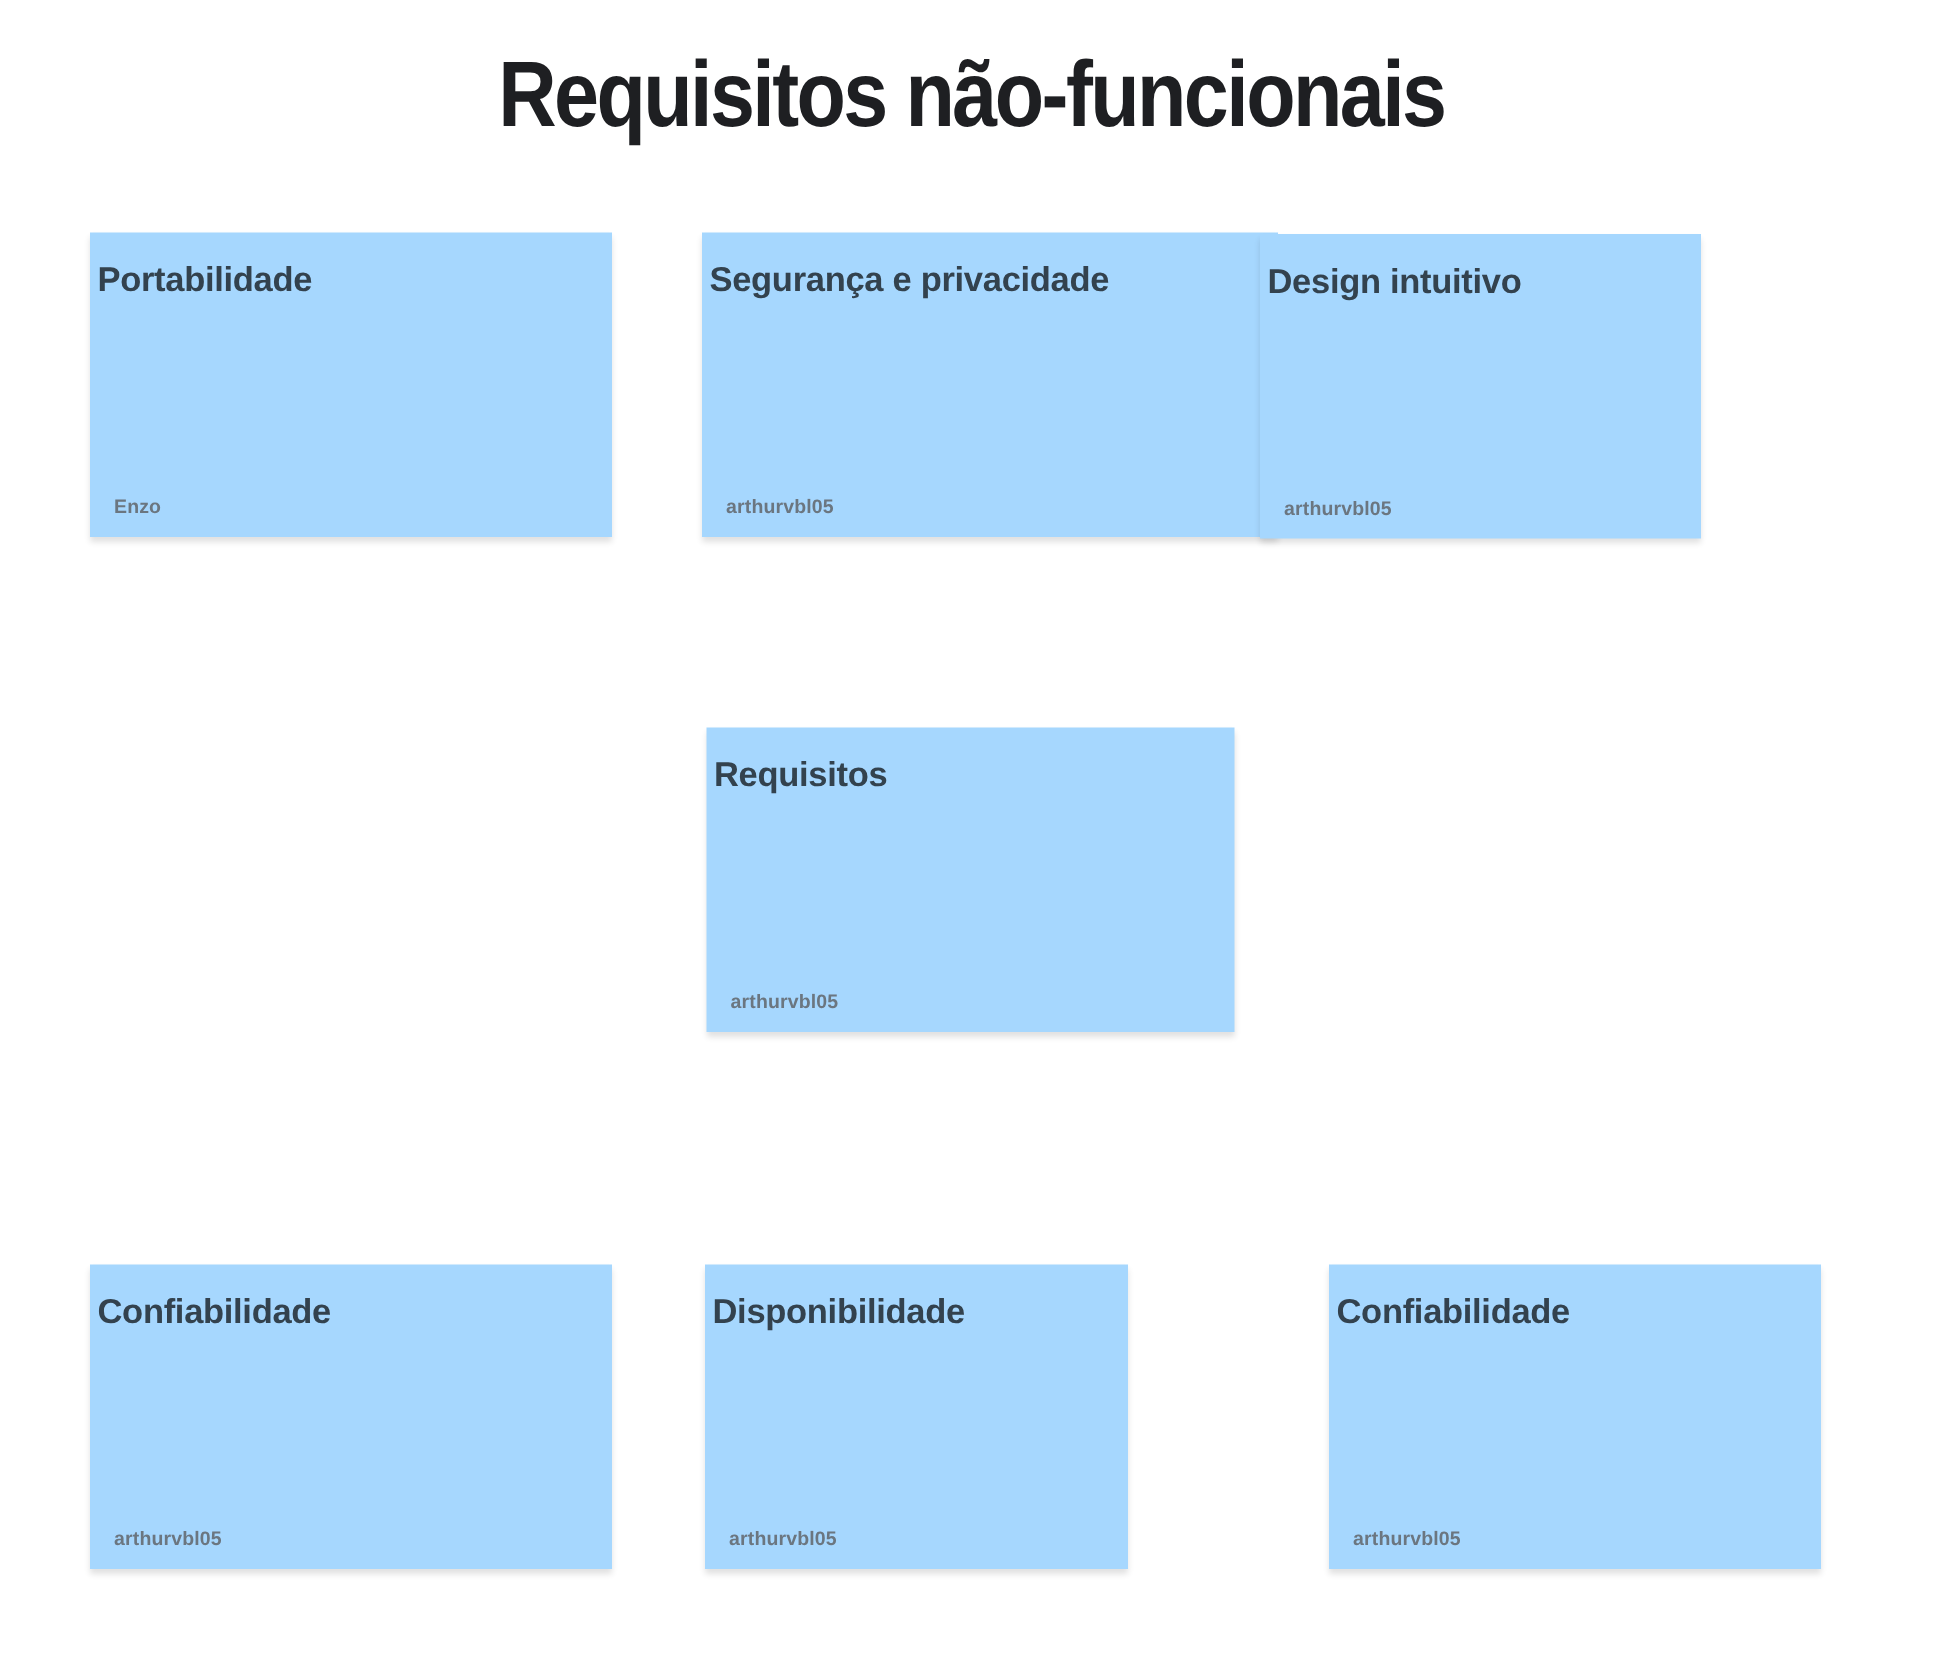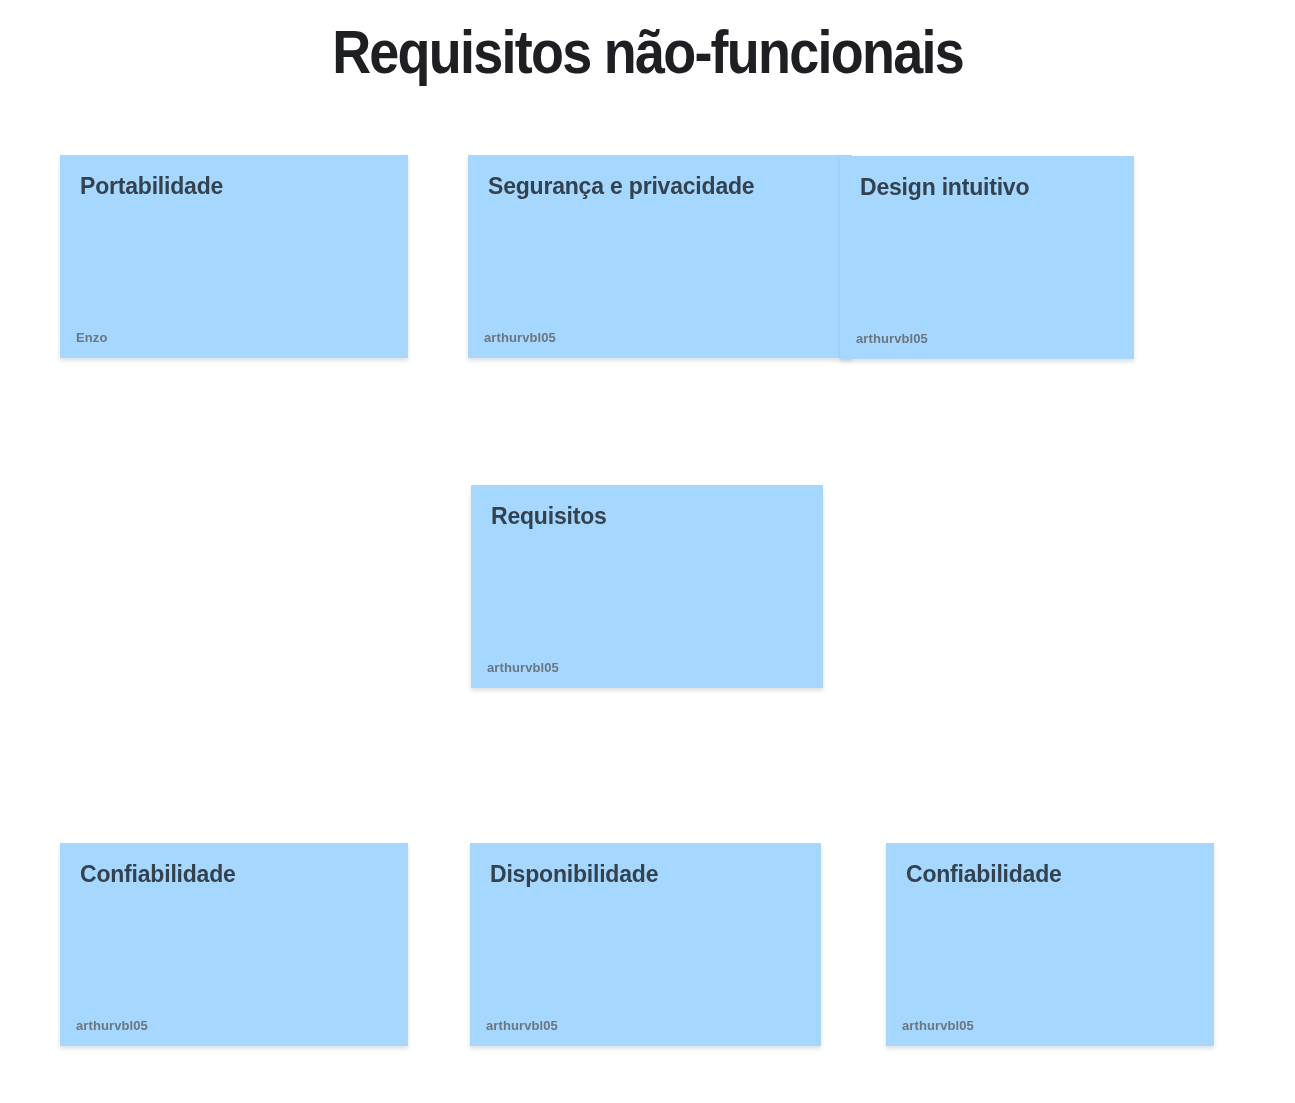--- a/index.html
+++ b/index.html
@@ -9,21 +9,21 @@
   }
   body {
     width: 1295px;
     height: 1103px;
     position: relative;
     overflow: hidden;
     font-family: "Liberation Sans", sans-serif;
   }
   .board-title-wrap {
     position: absolute;
-    top: 16px;
+    top: 28px;
     left: 0;
     width: 1295px;
     text-align: center;
   }
   .board-title {
     display: inline-block;
     margin: 0;
     font-size: 62px;
     font-weight: 800;
     letter-spacing: -2px;
@@ -32,21 +32,21 @@
     transform-origin: center;
     white-space: nowrap;
   }
   .note {
     position: absolute;
     width: 348px;
     height: 203px;
     background: var(--note-bg, #a6d7fe);
     box-shadow: 0 3px 4px rgba(0,0,0,0.12);
     box-sizing: border-box;
-    padding: 18px 20px;
+    padding: 18px 5px;
     cursor: default;
   }
   .note-title {
     font-size: 23px;
     font-weight: 700;
     letter-spacing: -0.2px;
     color: var(--note-title-color, #33424e);
     line-height: 1.2;
   }
   .note-author {
@@ -56,21 +56,21 @@
     font-size: 13px;
     font-weight: 700;
     color: var(--note-author-color, #6b7680);
     letter-spacing: 0.1px;
   }
   .note-1 { left: 60px;  top: 155px; width: 348px; }
   .note-2 { left: 468px; top: 155px; width: 384px; }
   .note-3 { left: 840px; top: 156px; width: 294px; }
   .note-4 { left: 471px; top: 485px; width: 352px; }
   .note-5 { left: 60px;  top: 843px; width: 348px; }
-  .note-6 { left: 470px; top: 843px; width: 351px; }
+  .note-6 { left: 470px; top: 843px; width: 282px; }
   .note-7 { left: 886px; top: 843px; width: 328px; }
 </style>
 </head>
 <body style="--note-bg: #a6d7fe; --note-title-color: #33424e; --note-author-color: #6b7680; --board-title-color: #1e1f22; background: rgb(255, 255, 255);">
 
 <div class="board-title-wrap">
   <h1 class="board-title">Requisitos não-funcionais</h1>
 </div>
 
 <div class="note note-1">

